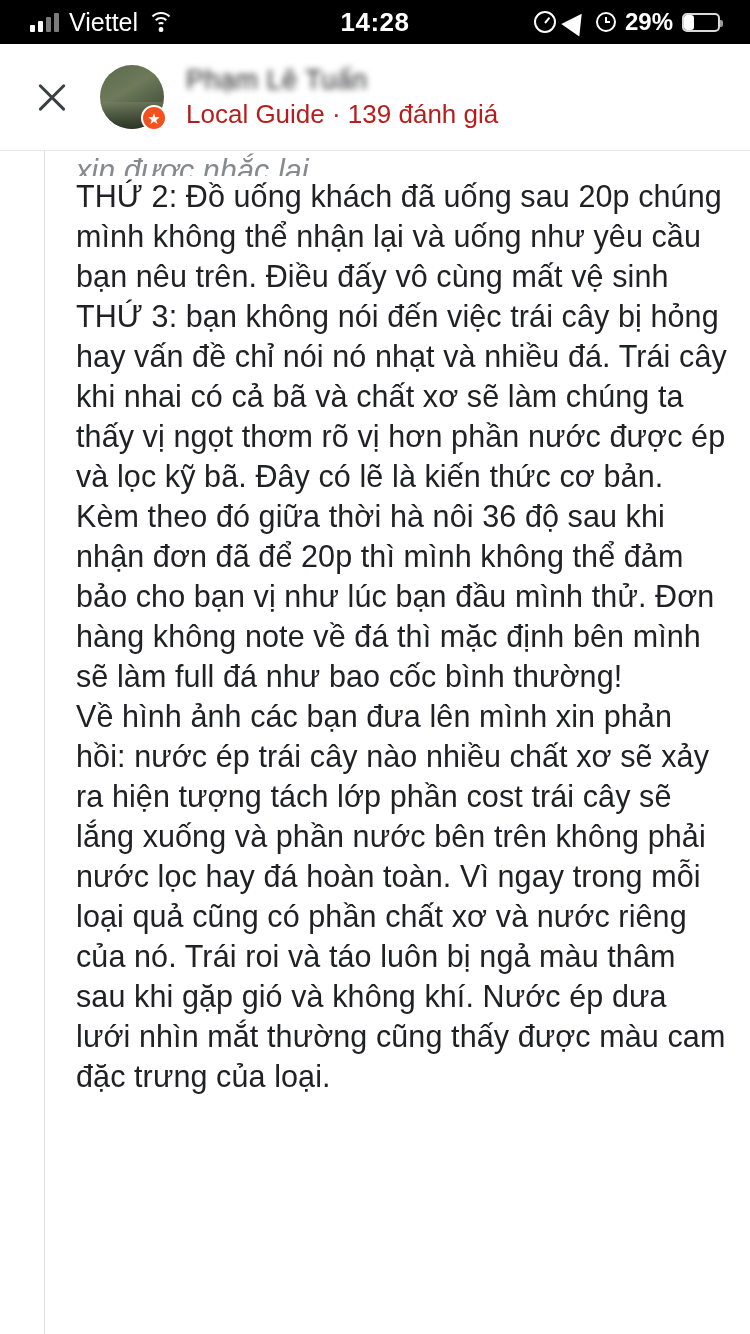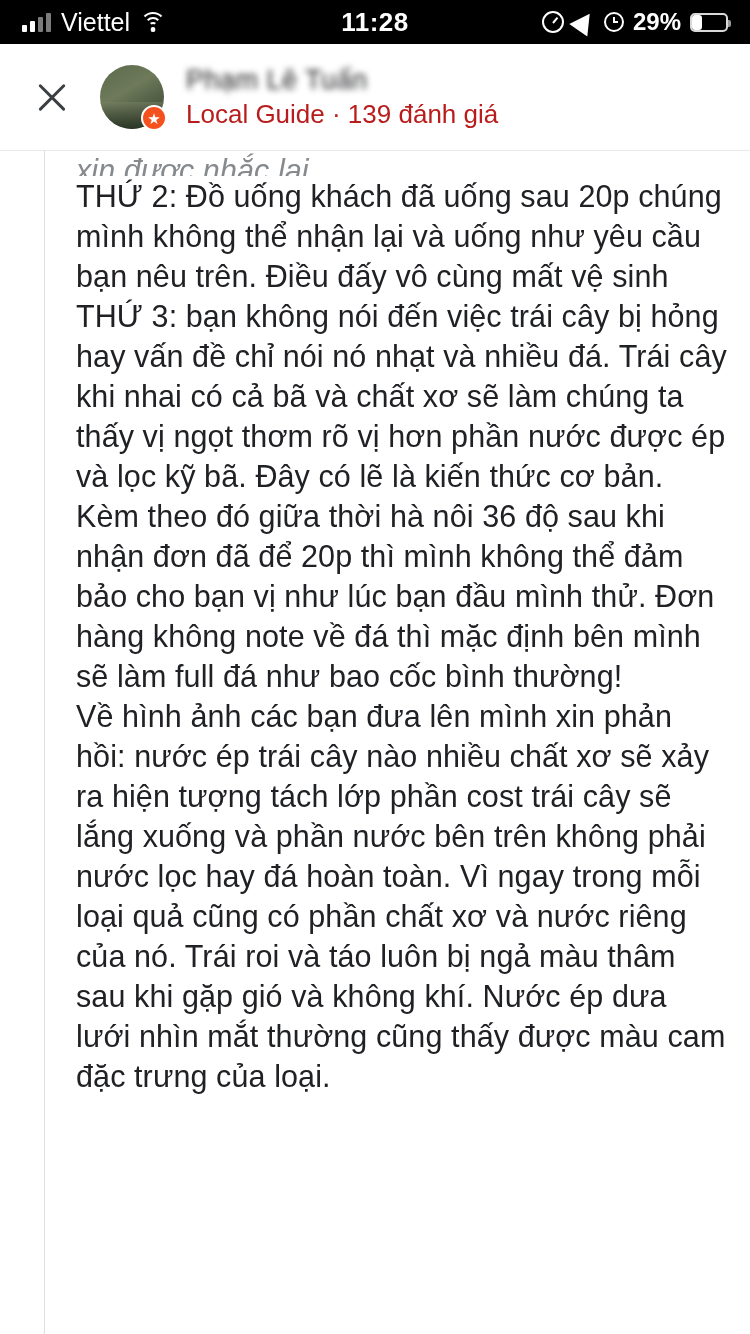--- a/index.html
+++ b/index.html
@@ -11,21 +11,21 @@
     overflow: hidden;
   }
 
   
   .status-bar {
     height: 44px;
     background: #000000;
     color: #ffffff;
     display: flex;
     align-items: center;
-    padding: 0 22px;
+    padding: 0 30px;
     font-size: 25px;
     font-weight: 500;
     position: relative;
   }
   .sb-left {
     display: flex;
     align-items: center;
     gap: 10px;
     flex: 1;
   }
@@ -265,21 +265,21 @@
         <i></i>
       </span>
     <span class="carrier">Viettel</span>
     <span class="wifi-icon">
         <span></span>
         <span></span>
         <span></span>
         <span class="wifi-dot"></span>
       </span>
   </div>
-  <div class="sb-center">11:28</div>
+  <div class="sb-center">14:28</div>
   <div class="sb-right">
     <span class="circle-icon"></span>
     <span class="loc-icon"></span>
     <span class="alarm-icon"></span>
     <span>29%</span>
     <span class="battery">
         <i></i>
       </span>
   </div>
 </div>

